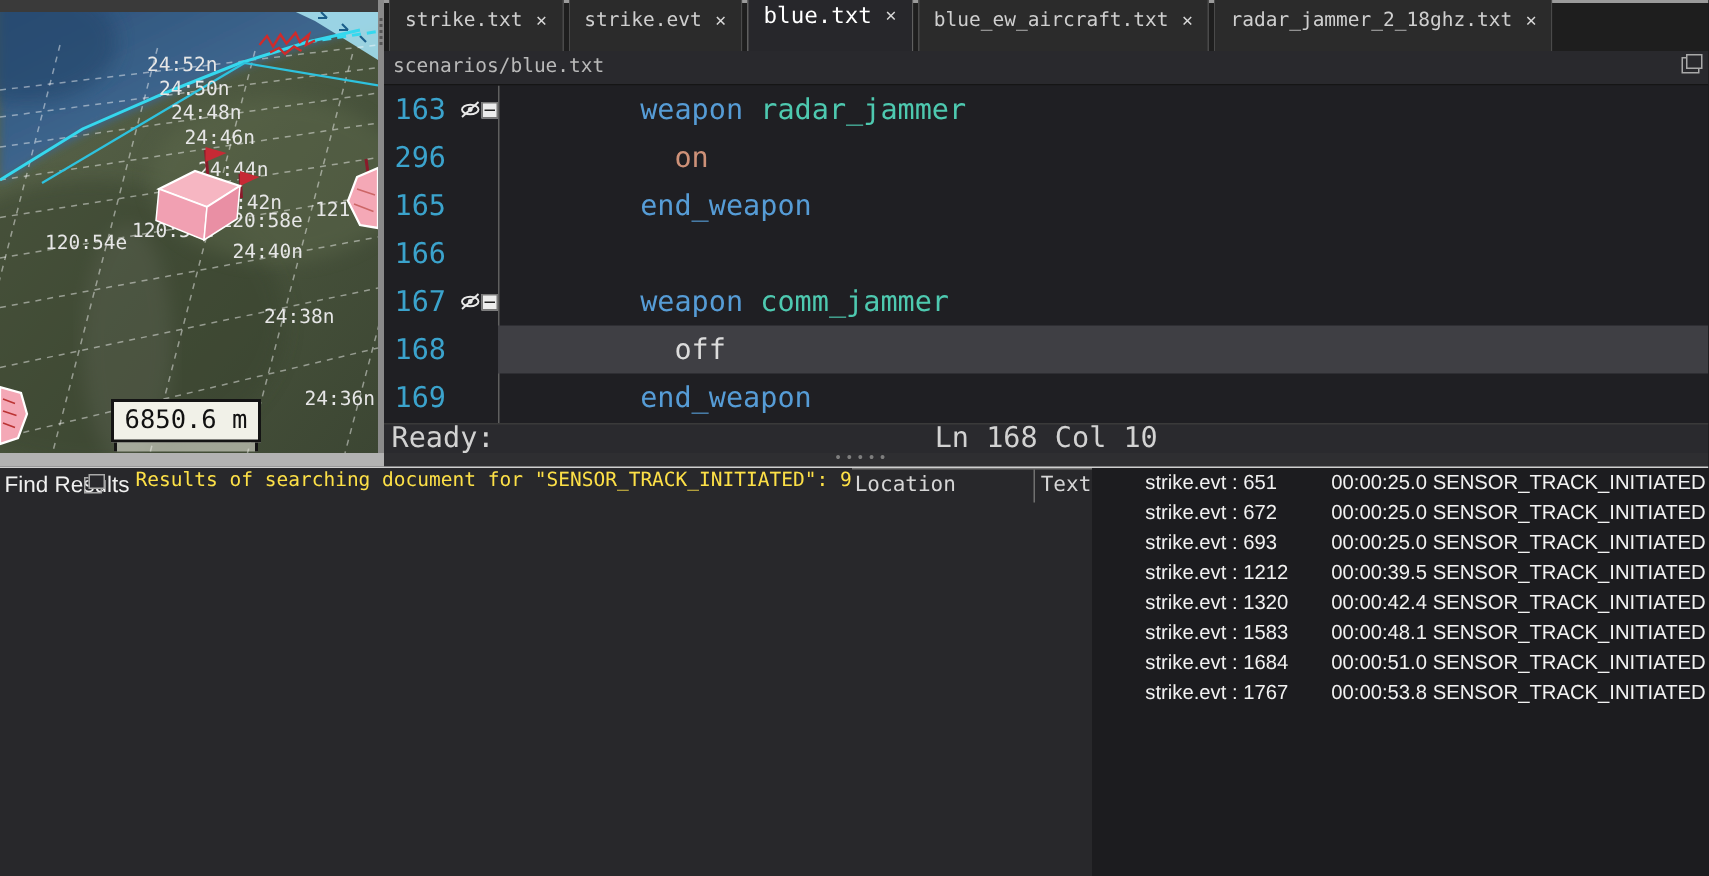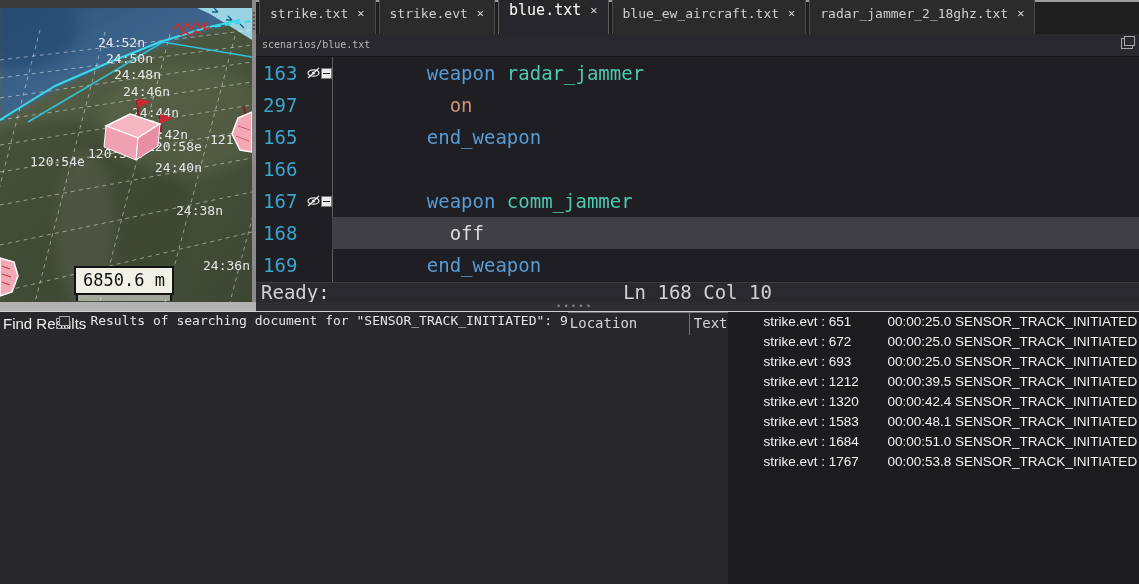--- a/index.html
+++ b/index.html
@@ -21,21 +21,21 @@
   
   #editor{position:absolute;left:256px;top:0;width:883px;height:302px;background:#1f1f23;
     display:flex;flex-direction:column;}
   #tab-bar{height:34px;background:#1e1e1e;border-top:2px solid #9b9b9b;display:flex;
     align-items:flex-end;padding-left:3px;gap:3px;box-sizing:border-box;}
   .tab{height:26px;background:#2b2b2b;border:1px solid #4a4a4a;border-bottom:none;
     border-radius:2px 2px 0 0;color:#cfcfcf;font-size:13px;display:flex;align-items:center;
     padding:8px 10px;white-space:nowrap;cursor:default;}
   .tab.active{height:32px;background:#27272b;border-color:#5f5f5f;color:#ffffff;font-size:15px;}
   .tab .close{margin-left:9px;font-size:12px;color:#d8d8d8;}
-  #crumb-bar{height:22px;background:#29292d;color:#b9b9b9;font-size:10px;line-height:21px;
+  #crumb-bar{height:22px;background:#29292d;color:#b9b9b9;font-size:13px;line-height:21px;
     padding-left:6px;position:relative;border-bottom:1px solid #151515;}
   .float-icon{position:absolute;right:6px;top:4px;width:10px;height:9px;border:1px solid #a9a9a9;}
   .float-icon:before{content:"";position:absolute;left:2px;top:-3px;width:9px;height:8px;
     border:1px solid #a9a9a9;background:#29292d;}
   #code-area{flex:1;position:relative;overflow:hidden;background:#1f1f23;}
   .code-line{position:relative;height:32px;display:flex;align-items:center;}
   .gutter{width:50px;flex:none;color:#3ba3cc;font-size:19px;padding-left:7px;box-sizing:border-box;}
   .gicons{width:26px;flex:none;display:flex;align-items:center;height:100%;}
   .gsep{position:absolute;left:76px;top:0;width:1px;height:100%;background:#5f5f5f;}
   .code-text{flex:1;font-size:19px;white-space:pre;padding-left:49px;height:100%;
@@ -57,21 +57,21 @@
   #h-splitter{position:absolute;left:0;top:302px;width:1139px;height:10px;background:#2e2e31;
     border-bottom:1px solid #cfcfcf;box-sizing:border-box;}
   #h-splitter .left-cap{position:absolute;left:0;top:0;width:256px;height:9px;background:#b2b2b2;}
   #h-splitter .grip{position:absolute;left:556px;top:-1px;color:#7e7e7e;font-size:9px;letter-spacing:2px;}
 
   
   #find-panel{position:absolute;left:0;top:312px;width:1139px;height:272px;background:#28282b;
     display:flex;flex-direction:row;}
   #find-title{font-family:"Liberation Sans",sans-serif;font-size:15px;color:#f0f0f0;
     padding:3px 0 1px 3px;position:relative;}
-  #find-summary{font-size:13px;color:#e5e5e5;padding:1px 0 3px 4px;}
+  #find-summary{font-size:13px;color:#fde047;padding:1px 0 3px 4px;}
   #find-header{height:22px;border-top:1px solid #707070;display:flex;font-size:14px;
     color:#d6d6d6;line-height:21px;}
   #col-location{width:122px;border-right:1px solid #707070;padding-left:2px;box-sizing:border-box;}
   #col-text{padding-left:4px;}
   #find-rows{flex:1;background:#1c1c1f;overflow:hidden;}
   .result-row{height:20px;line-height:20px;display:flex;white-space:nowrap;
     font-family:"Liberation Sans",sans-serif;font-size:13.5px;color:#f2f2f2;}
   .result-loc{width:142px;flex:none;padding-left:21px;box-sizing:border-box;margin-left:15px;}
   .result-txt{flex:1;padding-left:3px;overflow:hidden;}
   .result-txt b{font-weight:400;}
@@ -217,21 +217,21 @@
             <svg width="15" height="12">
               <ellipse cx="7.5" cy="6" rx="5.5" ry="3.2" fill="none" stroke="#e8e8e8" stroke-width="1.3"></ellipse>
               <circle cx="7.5" cy="6" r="1.6" fill="#e8e8e8"></circle>
               <line x1="2" y1="11" x2="13" y2="1" stroke="#e8e8e8" stroke-width="1.3"></line>
             </svg>
             <span class="foldbox"></span>
           </div>
           <div class="code-text"><span>    </span><span class="seg-kw">weapon</span><span> </span><span class="seg-type">radar_jammer</span></div>
         </div>
         <div class="code-line">
-          <div class="gutter">297</div>
+          <div class="gutter">296</div>
           <div class="gicons"></div>
           <div class="code-text"><span>      </span><span class="seg-str">on</span></div>
         </div>
         <div class="code-line">
           <div class="gutter">165</div>
           <div class="gicons"></div>
           <div class="code-text"><span>    </span><span class="seg-kw">end_weapon</span></div>
         </div>
         <div class="code-line">
           <div class="gutter">166</div>

